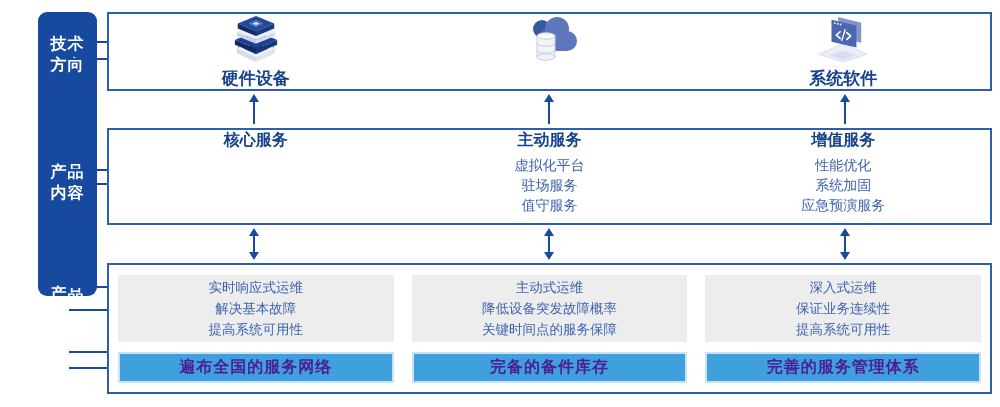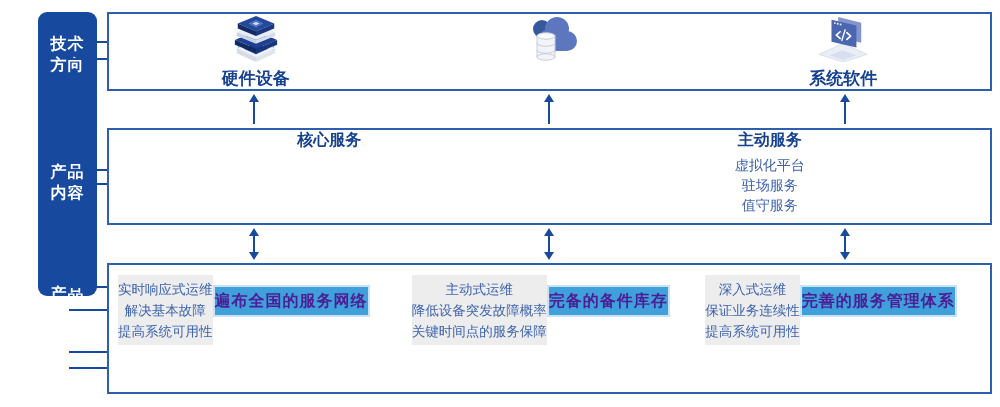--- a/index.html
+++ b/index.html
@@ -25,21 +25,21 @@
 
   
   .icon-wrap{height:48px;display:flex;align-items:flex-end;justify-content:center;}
   .row1-label{margin-top:5px;font-size:17px;font-weight:bold;color:var(--title-text,#15418e);}
 
   
   .svc-title{font-size:16px;font-weight:bold;color:var(--title-text,#15418e);margin-bottom:4px;}
   .svc-item{font-size:14px;line-height:20px;color:var(--body-text,#3d63ad);text-align:center;}
 
   
-  .pos-col{flex:1;display:flex;flex-direction:row;}
+  .pos-col{flex:1;display:flex;flex-direction:column;}
   .graybox{height:70px;background:var(--gray-panel,#ededee);display:flex;flex-direction:column;
     align-items:center;justify-content:center;}
   .gray-line{font-size:13.5px;line-height:21px;color:var(--body-text,#3d63ad);text-align:center;}
   .banner{margin-top:10px;height:32px;box-sizing:border-box;background:var(--banner-fill,#3fa0dc);
     border:2px solid var(--banner-border,#c9e2f4);display:flex;align-items:center;justify-content:center;
     color:#4c1d95;font-size:16px;font-weight:bold;letter-spacing:1px;}
 
   
   .arrow{position:absolute;width:12px;display:flex;flex-direction:column;align-items:center;}
   .arrow .tri-up{width:0;height:0;border-left:5px solid transparent;border-right:5px solid transparent;
@@ -149,20 +149,26 @@
   <section class="rowbox row2">
     <div class="rowcol">
       <div class="svc-title">核心服务</div>
     </div>
     <div class="rowcol">
       <div class="svc-title">主动服务</div>
       <div class="svc-item">虚拟化平台</div>
       <div class="svc-item">驻场服务</div>
       <div class="svc-item">值守服务</div>
     </div>
+    <div class="rowcol">
+      <div class="svc-title">增值服务</div>
+      <div class="svc-item">性能优化</div>
+      <div class="svc-item">系统加固</div>
+      <div class="svc-item">应急预演服务</div>
+    </div>
   </section>
 
   <div class="arrow gap2" style="left:248px">
       <div class="tri-up"></div>
       <div class="stem"></div>
       <div class="tri-down"></div>
     </div>
   <div class="arrow gap2" style="left:543px">
       <div class="tri-up"></div>
       <div class="stem"></div>

